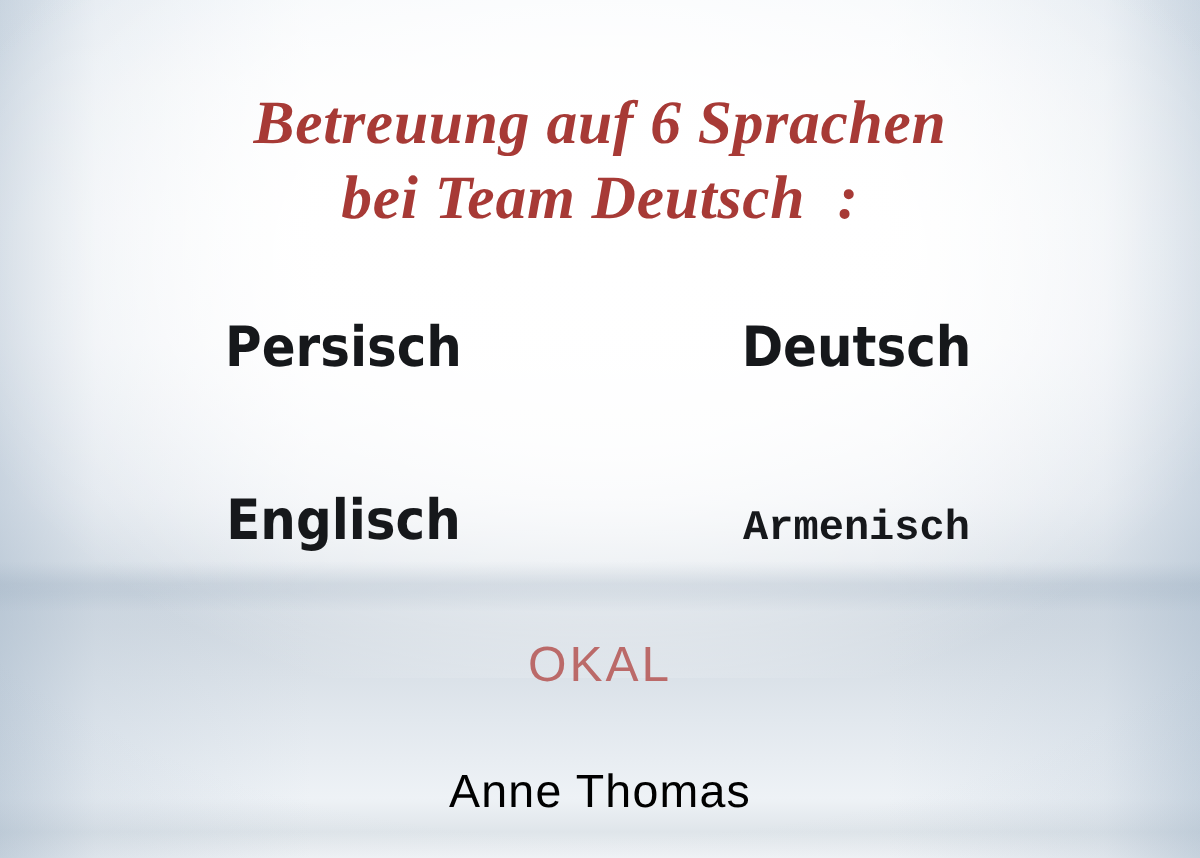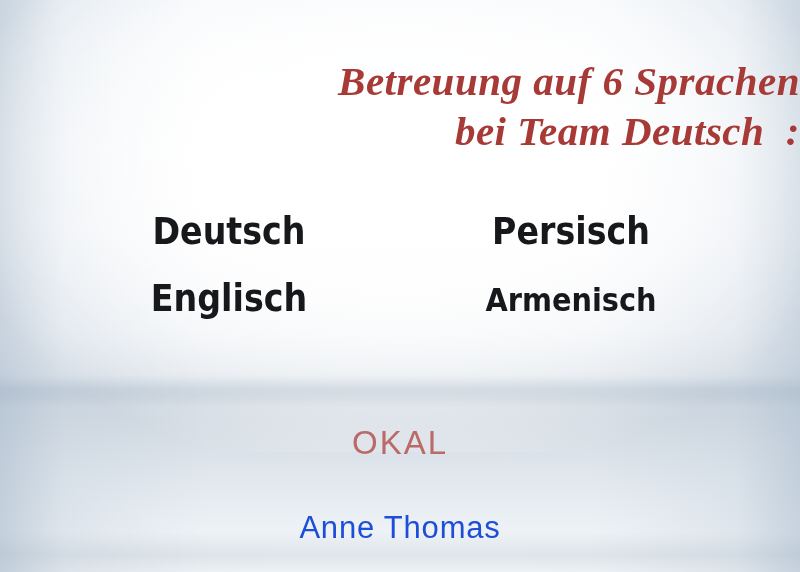--- a/index.html
+++ b/index.html
@@ -103,47 +103,46 @@
   }
   .title-line {
     font-family: "Liberation Serif", "DejaVu Serif", serif;
     font-style: italic;
     font-weight: bold;
     font-size: 41px;
     line-height: 50px;
     color: #a73a36;
     letter-spacing: 0.5px;
     white-space: pre;
-    text-align: right;
   }
 
   .lang-grid {
     position: absolute;
     left: 58px;
     right: 58px;
     top: 210px;
   }
   .lang-row {
     display: flex;
     align-items: baseline;
   }
   .lang-row + .lang-row {
-    margin-top: 24px;
+    margin-top: 72px;
   }
   .lang-cell {
     flex: 1 1 0;
     text-align: center;
     font-family: "DejaVu Sans Condensed", "Liberation Sans Narrow", "Liberation Sans", sans-serif;
     font-stretch: condensed;
     font-weight: 600;
     color: #16181b;
     white-space: nowrap;
   }
   .lang-cell.size-lg { font-size: 37px; }
-  .lang-cell.size-md { font-size: 32px; }
+  .lang-cell.size-md { font-size: 28px; font-family: Liberation Mono, monospace; }
 
   .okal {
     position: absolute;
     left: 0;
     right: 0;
     top: 424px;
     text-align: center;
     font-family: "Liberation Sans", sans-serif;
     font-weight: 400;
     font-size: 33px;
@@ -154,21 +153,21 @@
   .signature {
     position: absolute;
     left: 0;
     right: 0;
     top: 510px;
     text-align: center;
     font-family: "Liberation Sans", sans-serif;
     font-weight: 400;
     font-size: 31px;
     letter-spacing: 0.8px;
-    color: #1d4ed8;
+    color: #000000;
   }
 </style>
 </head>
 <body>
 
 <div class="slide">
 
   <div class="bg-vertical"></div>
   <div class="bg-horizontal"></div>
   <div class="bg-glow"></div>
@@ -177,22 +176,22 @@
 
   <div class="content">
 
     <div class="title-block">
       <div class="title-line">Betreuung auf 6 Sprachen</div>
       <div class="title-line">bei Team Deutsch  :</div>
     </div>
 
     <div class="lang-grid">
       <div class="lang-row">
+        <div class="lang-cell size-lg">Persisch</div>
         <div class="lang-cell size-lg">Deutsch</div>
-        <div class="lang-cell size-lg">Persisch</div>
       </div>
       <div class="lang-row">
         <div class="lang-cell size-lg">Englisch</div>
         <div class="lang-cell size-md">Armenisch</div>
       </div>
     </div>
 
     <div class="okal">OKAL</div>
 
     <div class="signature">Anne Thomas</div>

